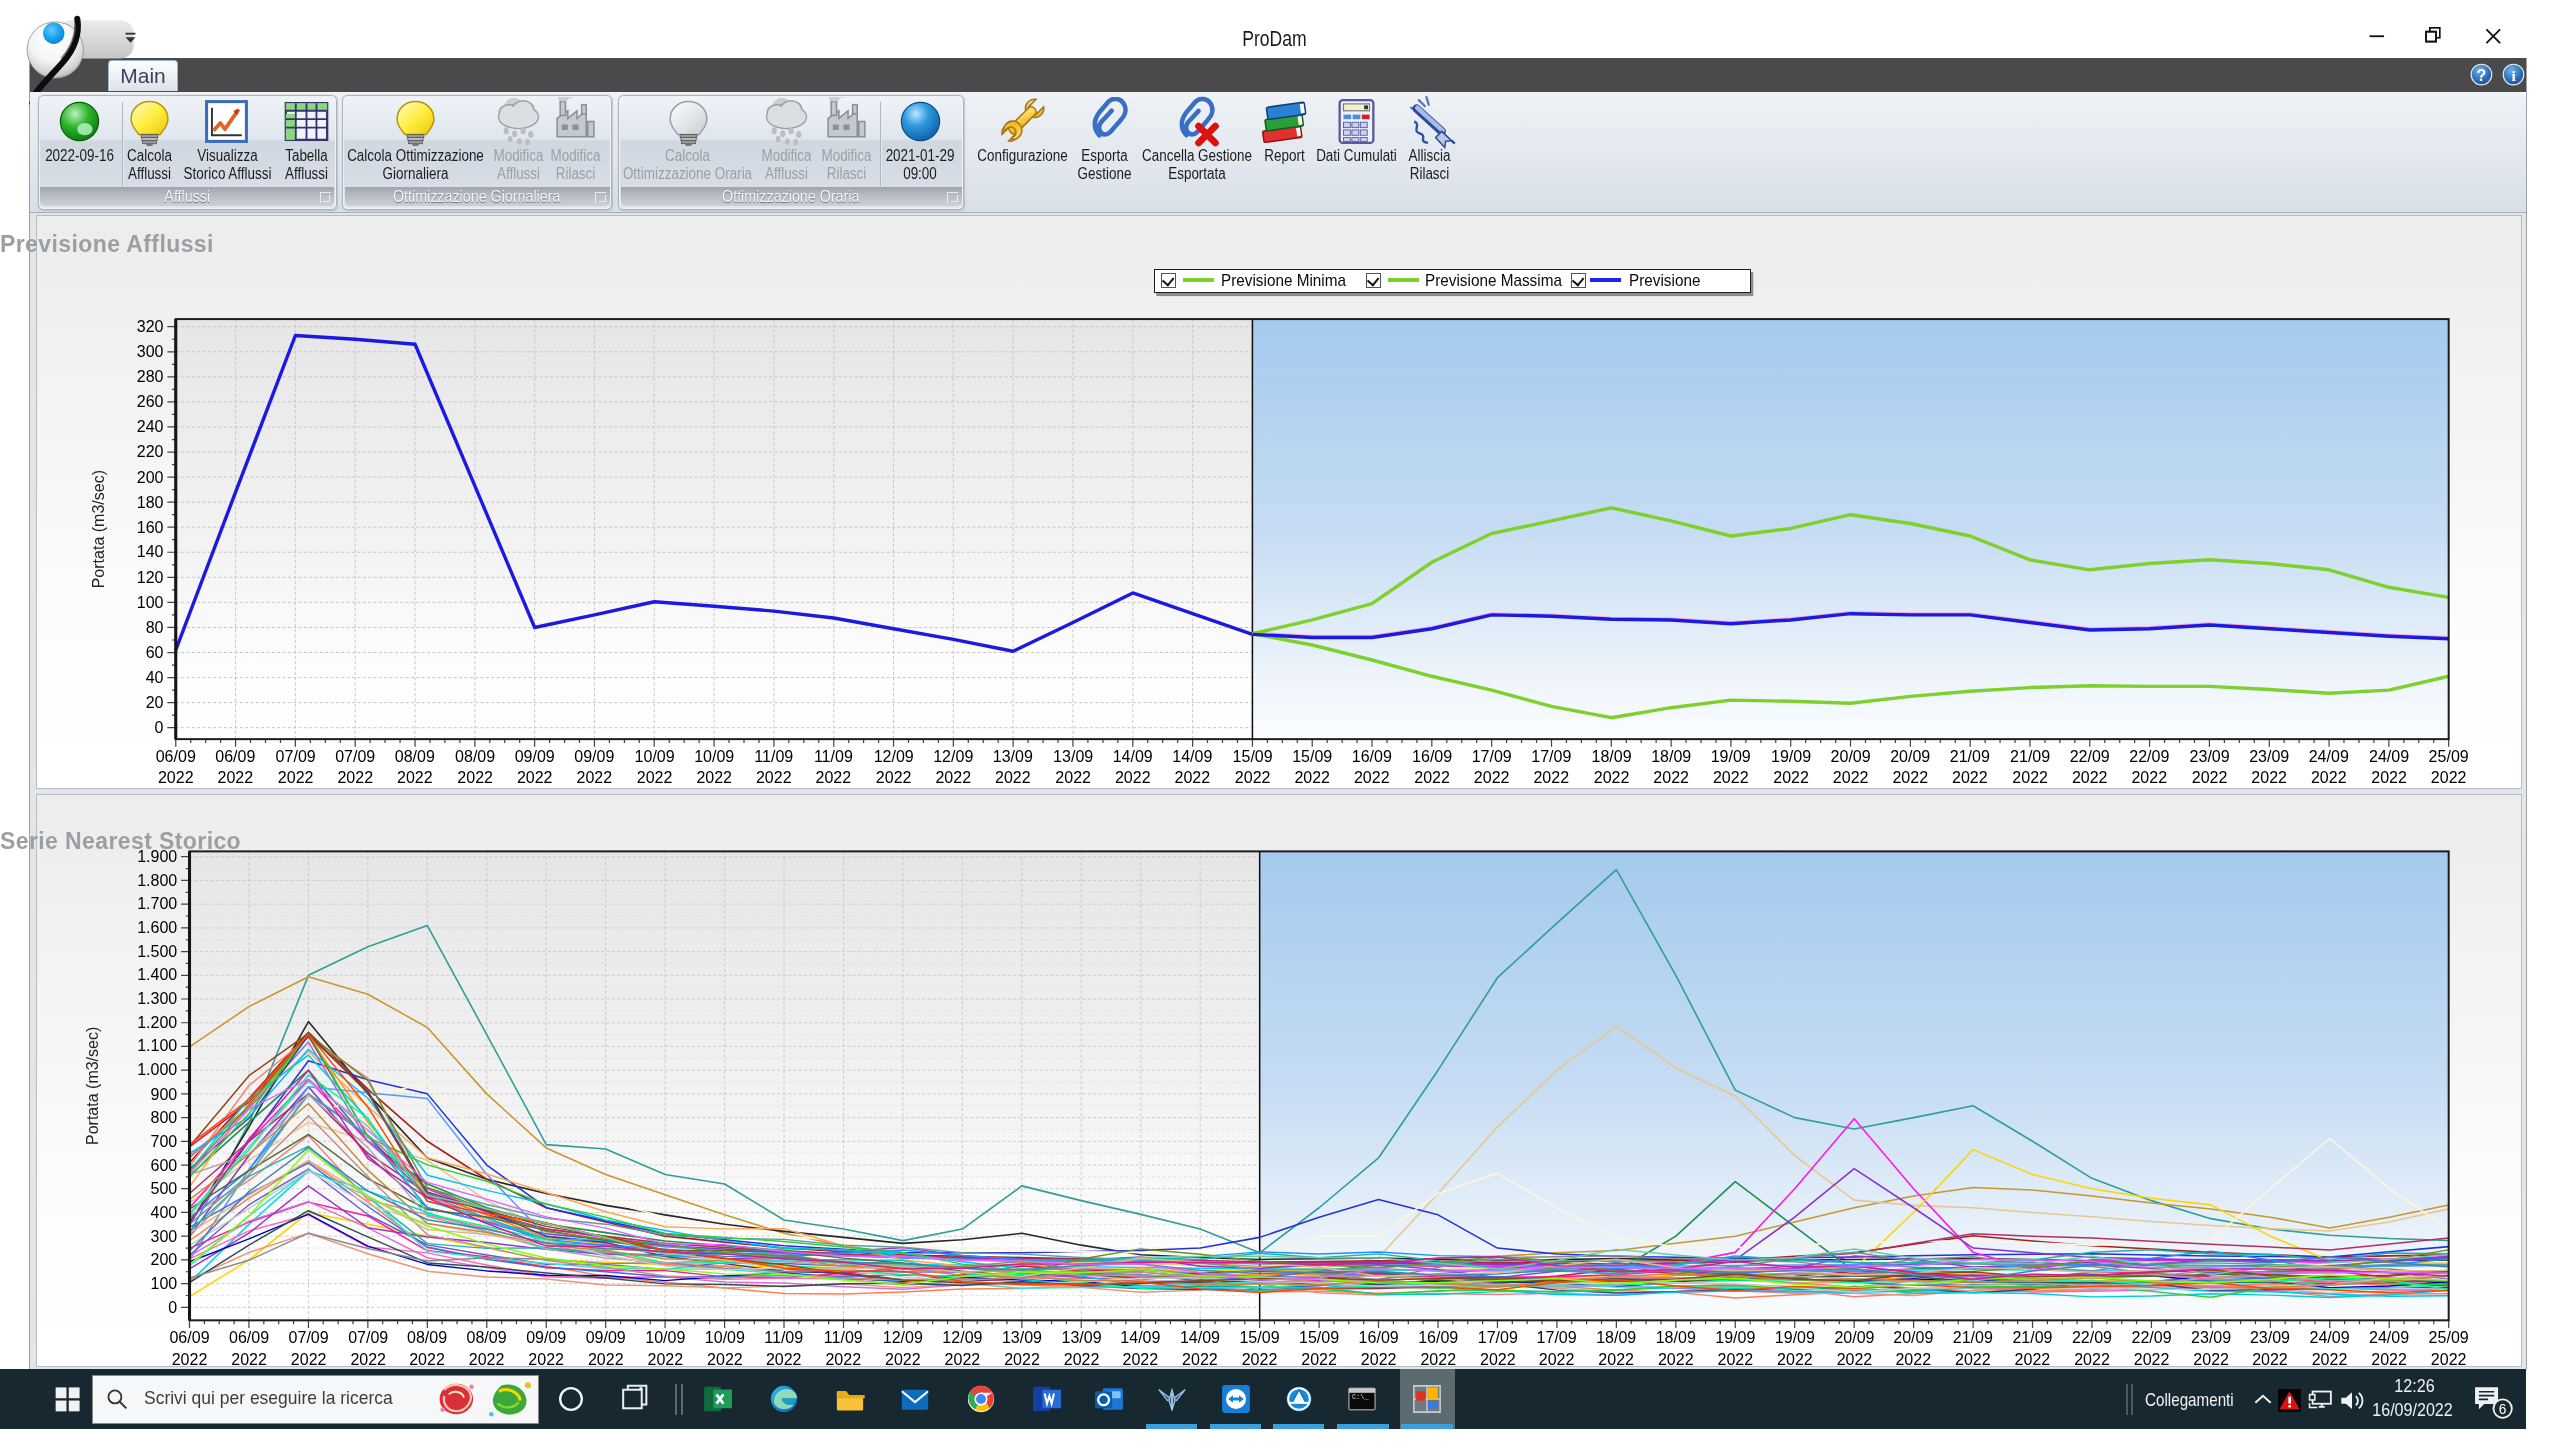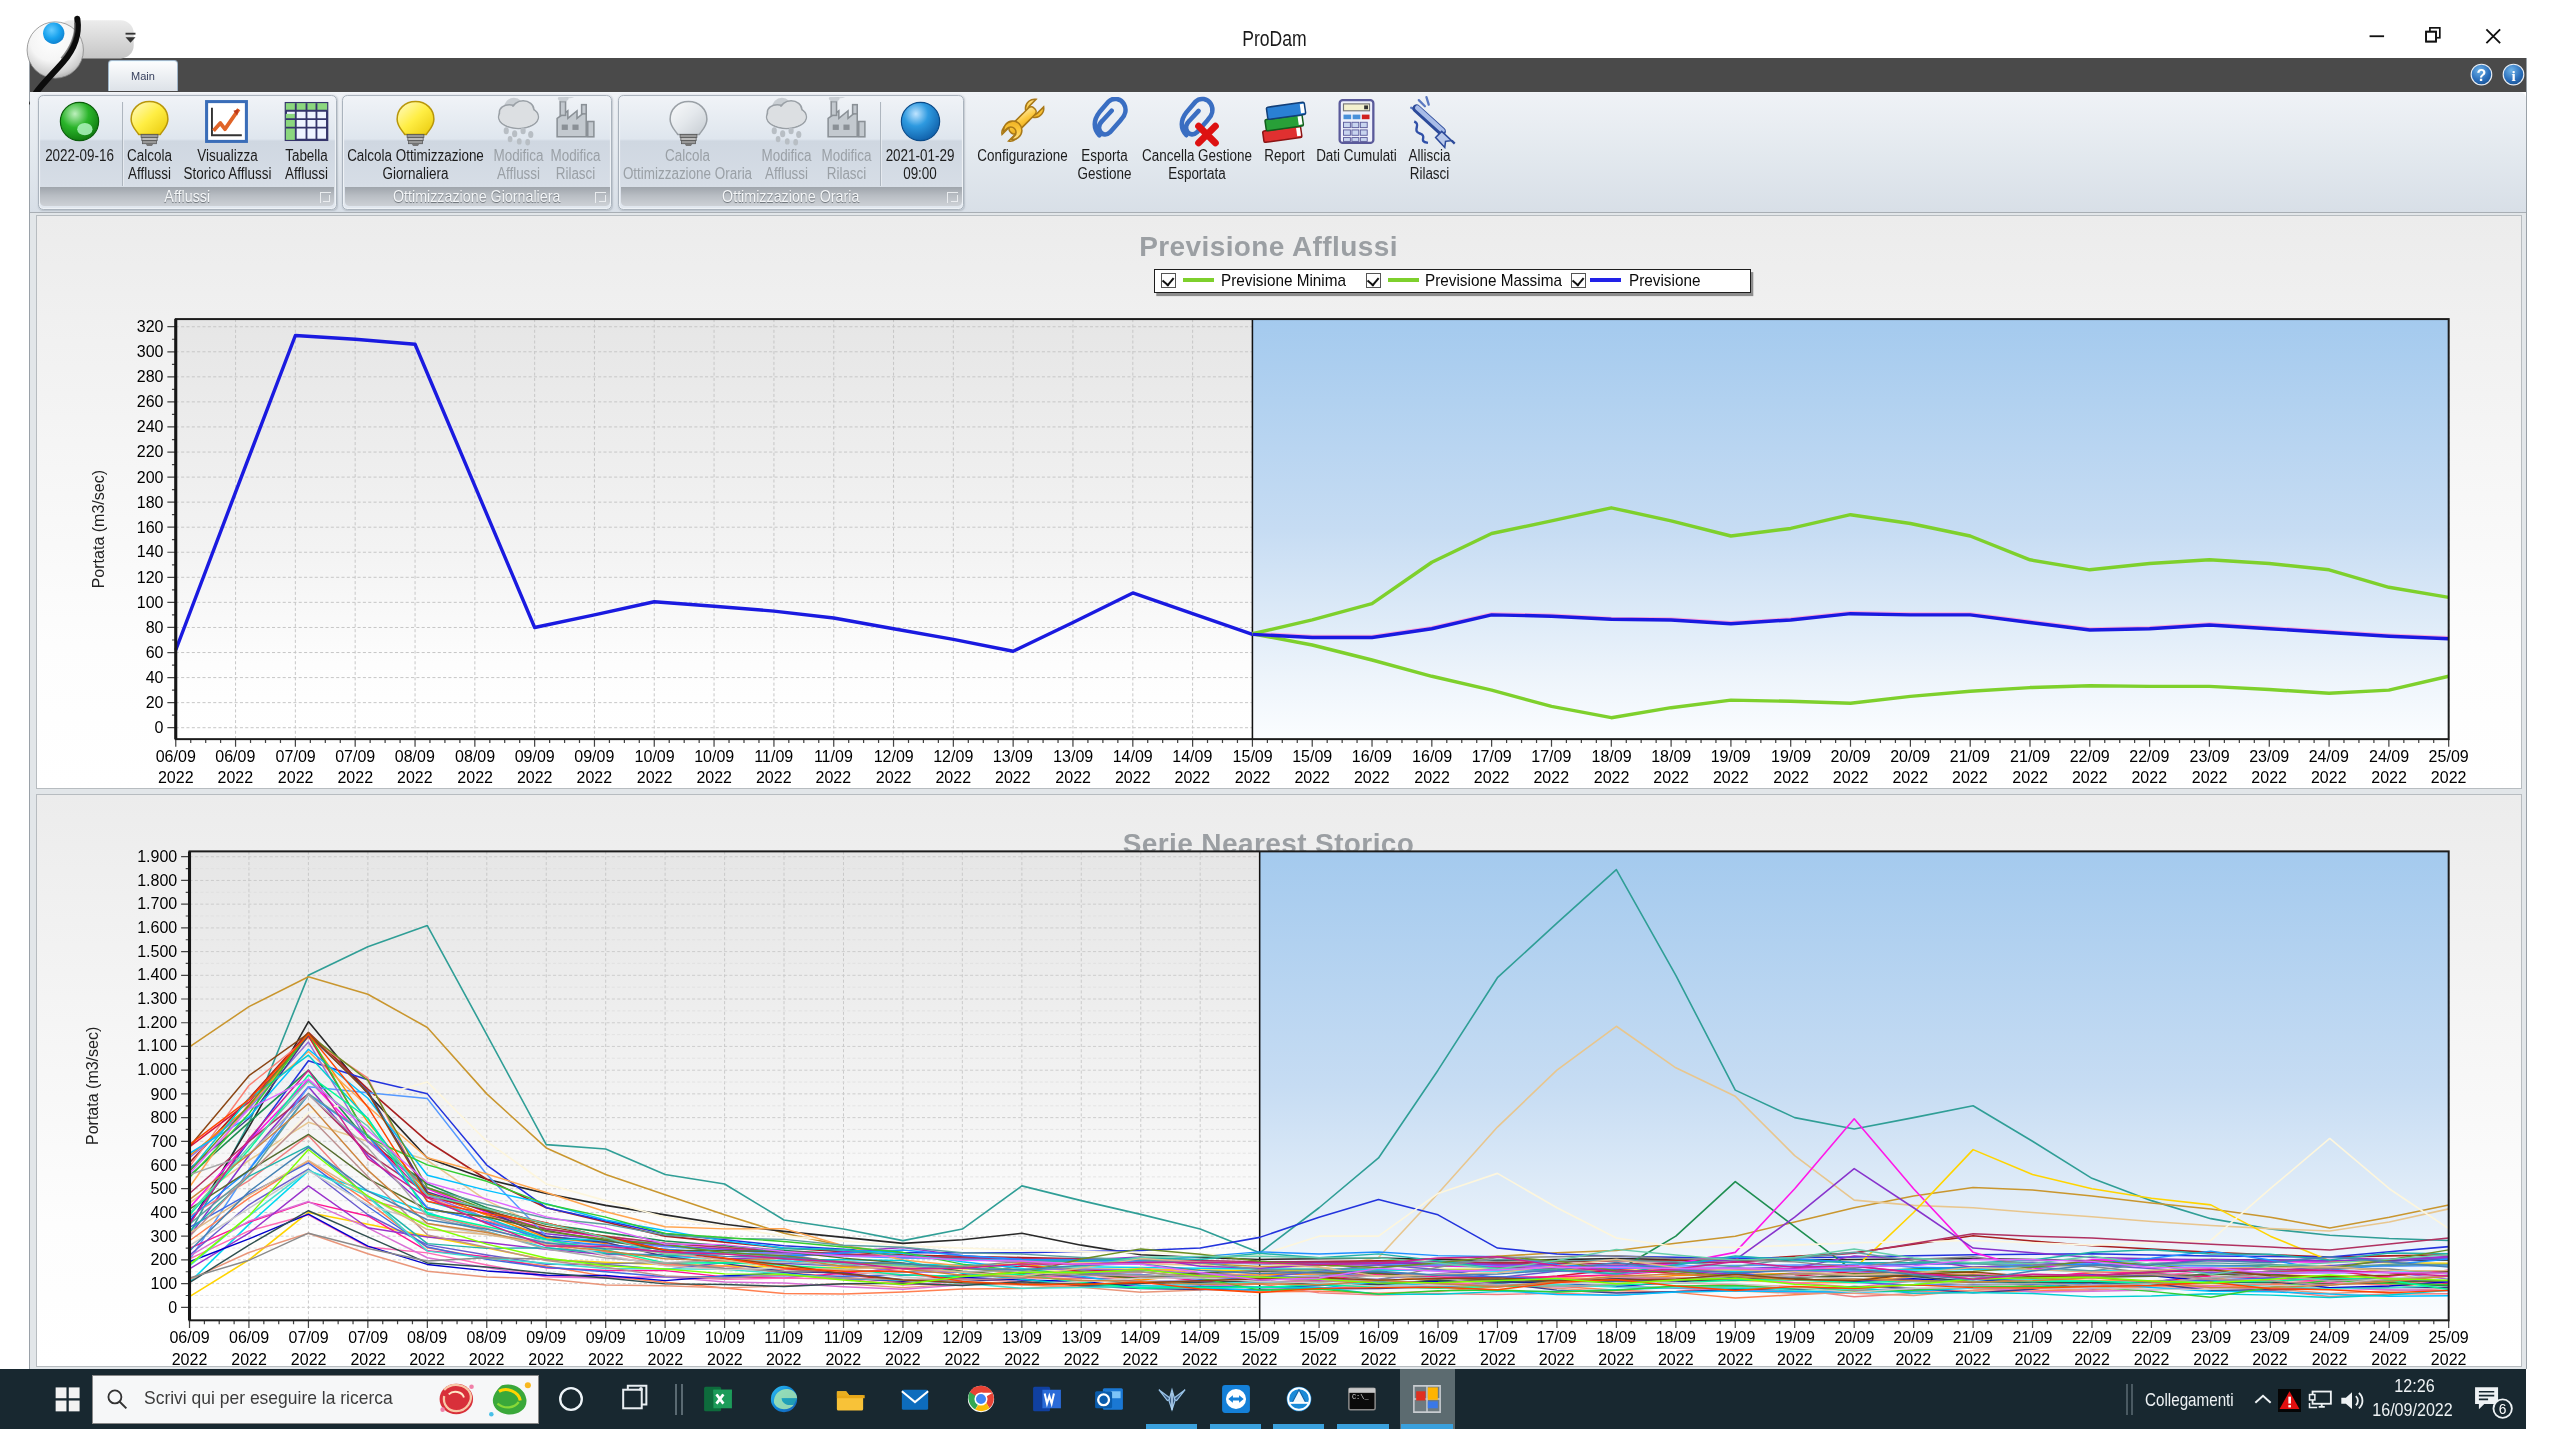--- a/index.html
+++ b/index.html
@@ -8,24 +8,24 @@
 .dark{position:absolute;left:30px;top:58px;width:2496px;height:34px;background:#4a4a4a;}
 .ribbon{position:absolute;left:30px;top:92px;width:2496px;height:121px;background:linear-gradient(#eff2f6,#e2e8ee 55%,#d8dfe7);border-top:0.8px solid #f2f5f8;border-bottom:0.8px solid #b3bac1;border-radius:0 6.1px 0 0}
 .grp{position:absolute;top:1.5px;height:115px;background:linear-gradient(180deg,#f0f3f7 0%,#dfe6ee 38%,#cfd7e1 40%,#d6dde6 78%,#e2e8ef 100%);border:0.8px solid #aab3bd;border-radius:5.3px;box-shadow:0 0 0 1.1px #eef2f6 inset, 0.8px 0.8px 1.5px rgba(120,130,140,.35)}
 .gbar{position:absolute;left:1.5px;right:1.5px;bottom:2.3px;height:19px;border-radius:0 0 4.6px 4.6px;background:linear-gradient(#9fa5ac,#b8bdc3 45%,#cdd1d6);color:#f4f6f8;font-size:17px;text-align:center;line-height:19px;text-shadow:0 0.8px 0.8px #6a7076}
 .gbar>i{display:inline-block;font-style:normal;transform:scaleX(.84)}
 .expn{position:absolute;right:4.6px;bottom:5.3px;width:11.5px;height:11.5px;border-top:1.5px solid #f0f2f4;border-left:1.5px solid #f0f2f4;opacity:.9}
 .expn:after{content:"";position:absolute;right:0.8px;bottom:0.8px;width:6.1px;height:6.1px;border-right:1.9px solid #f0f2f4;border-bottom:1.9px solid #f0f2f4}
 .itxt{position:absolute;width:229px;text-align:center;font-size:16px;color:#1c1c1c;line-height:17.6px;top:147px;white-space:nowrap;transform:scaleX(.84);transform-origin:50% 0}
 .itxt.dis{color:#9aa0a6}
 .vsep{position:absolute;top:6.1px;bottom:23px;width:0.8px;background:#aeb6bf;box-shadow:0.8px 0 0 #e9edf2}
-.tab{position:absolute;left:108px;top:60px;width:70px;height:31px;background:linear-gradient(#fdfdfe,#eef1f4 45%,#dde2e8);border:0.8px solid #9fb4c8;border-bottom:none;border-radius:3.8px 3.8px 0 0;color:#39425f;font-size:11px;text-align:center;line-height:30px;box-shadow:inset 0.8px 0.8px 0 #eafaff}
+.tab{position:absolute;left:108px;top:60px;width:70px;height:31px;background:linear-gradient(#fdfdfe,#eef1f4 45%,#dde2e8);border:0.8px solid #9fb4c8;border-bottom:none;border-radius:3.8px 3.8px 0 0;color:#39425f;font-size:21px;text-align:center;line-height:30px;box-shadow:inset 0.8px 0.8px 0 #eafaff}
 .content{position:absolute;left:30px;top:212px;width:2496px;height:1157px;background:#e2e6e9;border-top:0.8px solid #a8aeb4}
 .panel{position:absolute;left:36px;background:linear-gradient(#ececec,#fdfdfd 75%,#fff);border:0.8px solid #b7bcc0;width:2486px}
-.ctitle{position:absolute;text-align:center;font-size:28px;font-weight:bold;color:#9b9fa3;letter-spacing:0.4px}
+.ctitle{position:absolute;font-size:23px;font-weight:bold;color:#9b9fa3;letter-spacing:0.4px}
 .legend{position:absolute;left:1154px;top:269px;width:597px;height:24px;background:#fff;border:1.5px solid #1d1d1d;box-shadow:2.3px 3.1px 0 rgba(60,60,60,.55);font-size:17px;color:#0a0a0a}
 .cb{position:absolute;top:3.1px;width:14.5px;height:14.5px;border:1.2px solid #555;background:#fff}
 .cb:after{content:"";position:absolute;left:2.3px;top:0.8px;width:6.1px;height:8.4px;border-right:2.6px solid #111;border-bottom:2.6px solid #111;transform:rotate(40deg)}
 .lm{position:absolute;top:8.4px;height:3.4px;width:31px}
 .lt{position:absolute;top:0;line-height:21.4px;white-space:nowrap;transform:scaleX(.9);transform-origin:0 0}
 .task{position:absolute;left:0;top:1369px;width:2526px;height:60px;background:#182830}
 .tktxt{position:absolute;color:#eef2f4;font-size:19px}
 .bluebar{position:absolute;top:1424px;height:5.3px;background:#3aa0dc}
 </style></head>
 <body>

